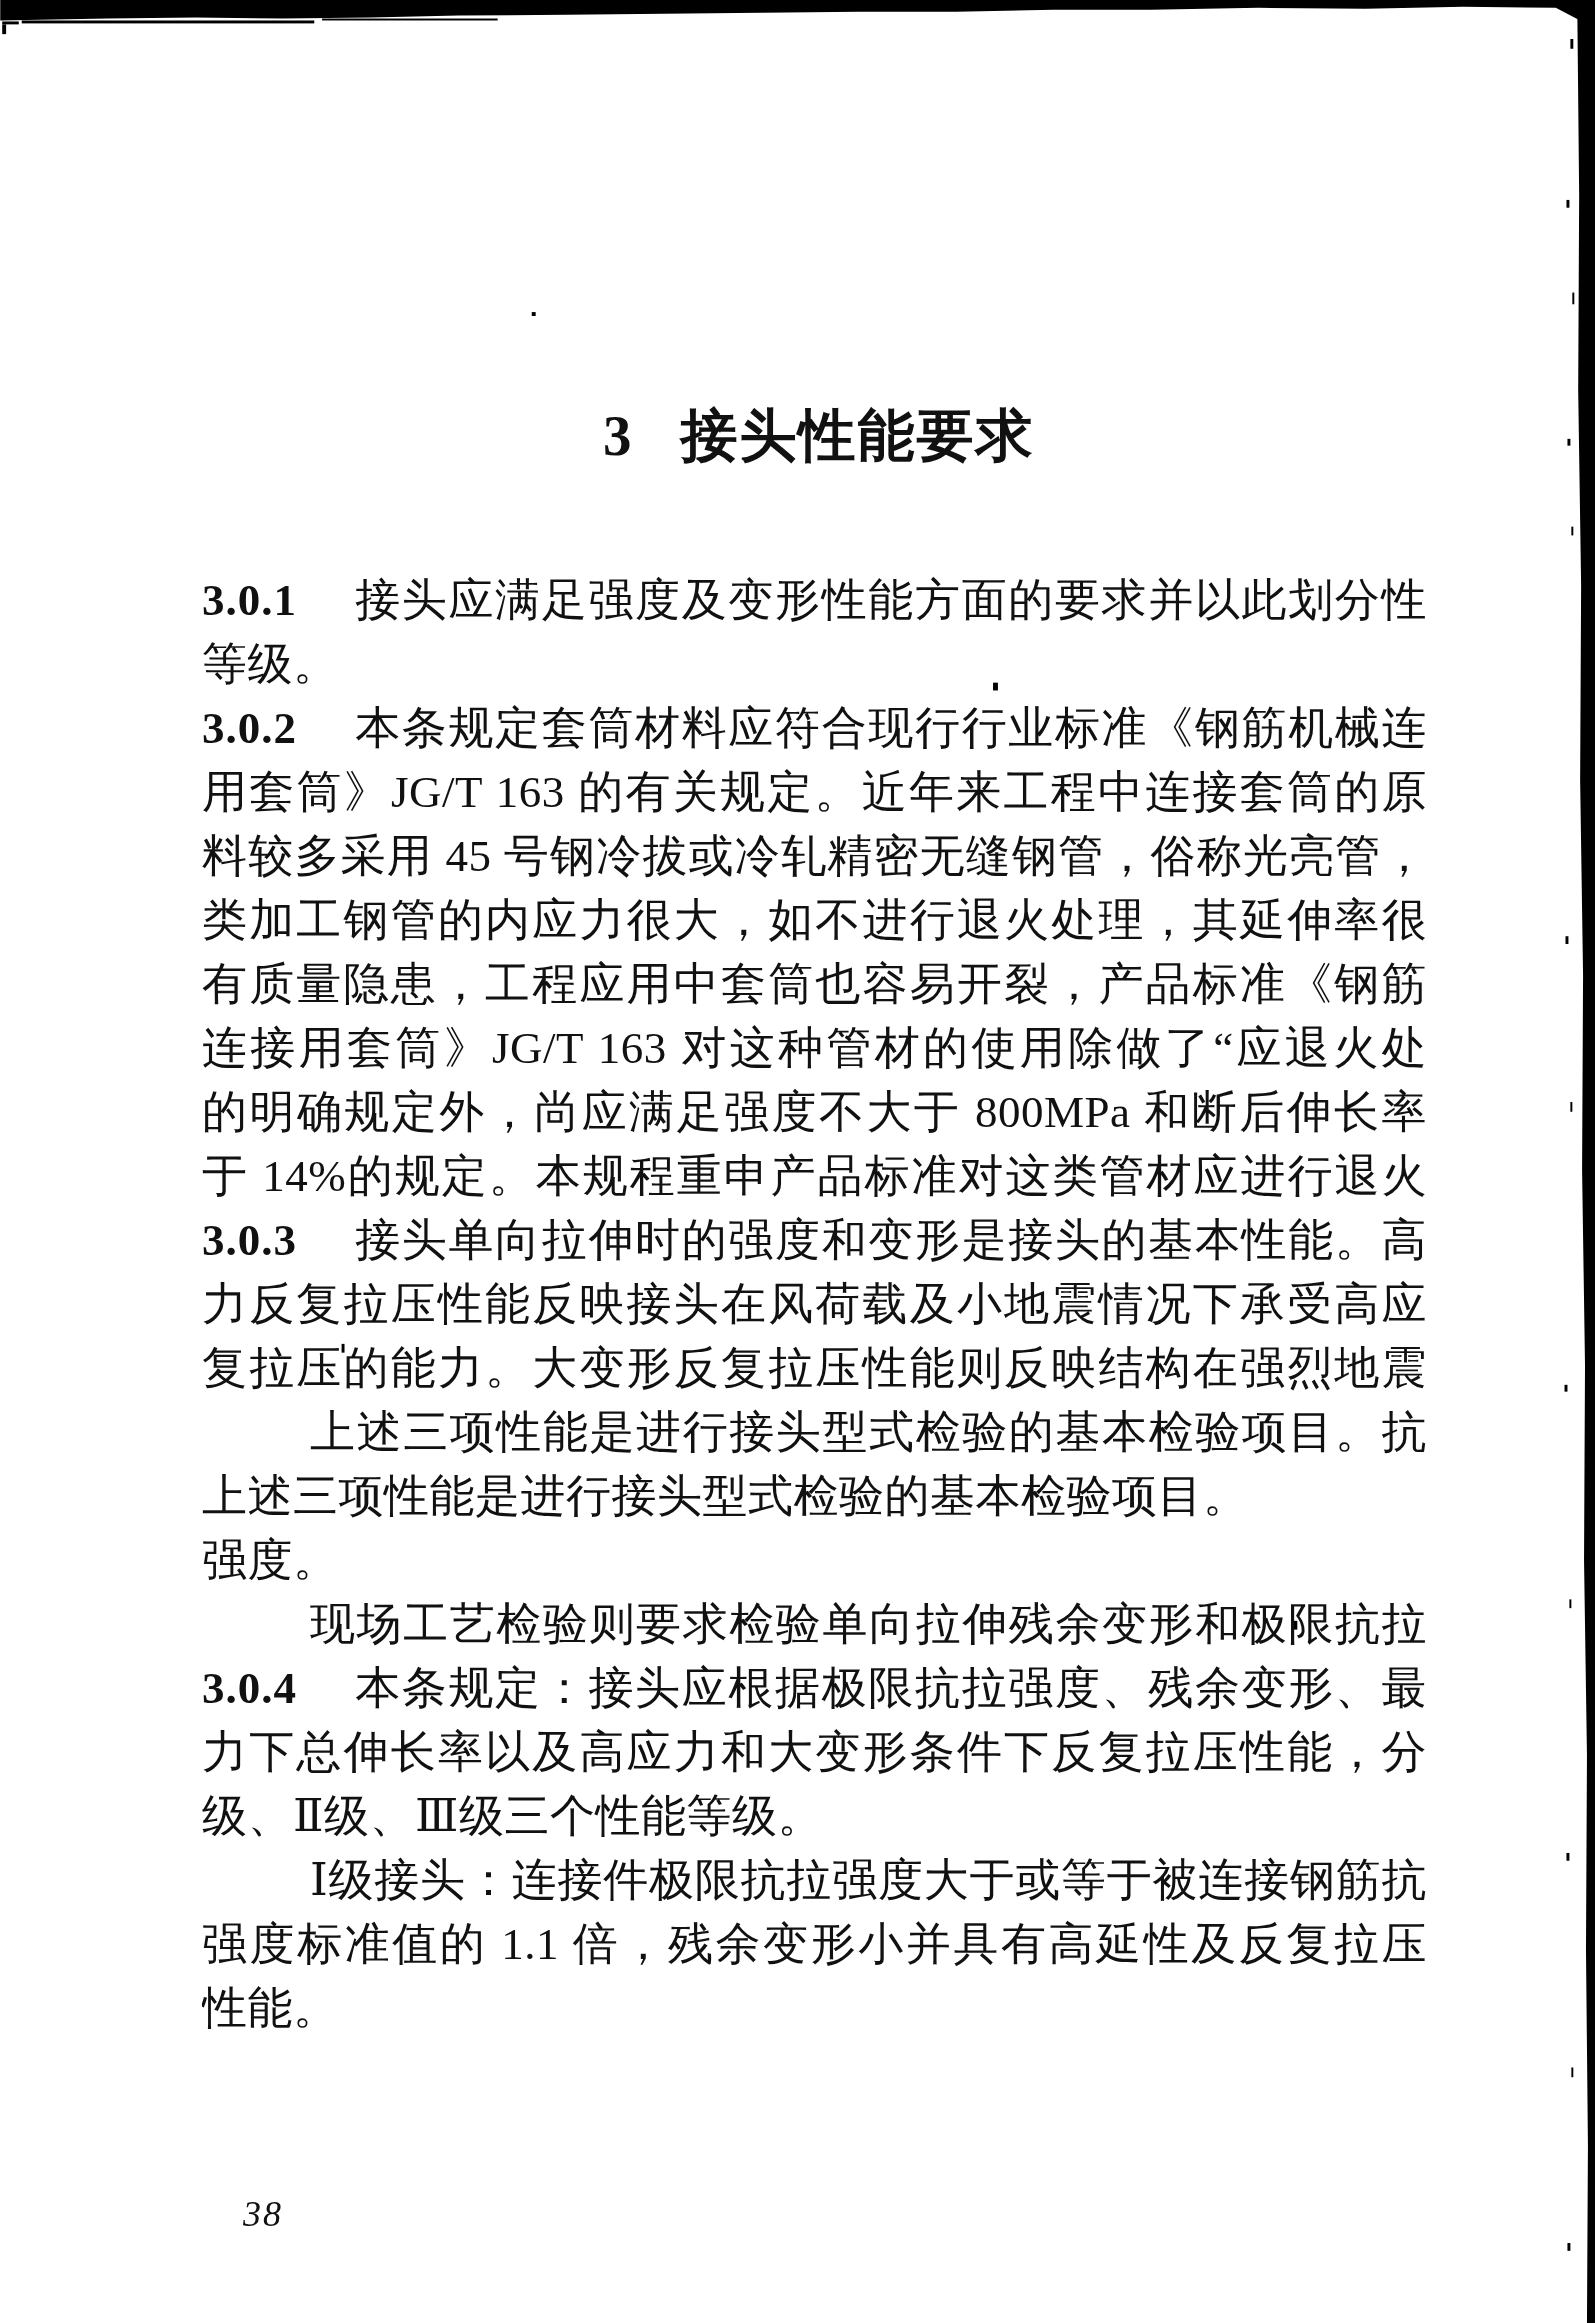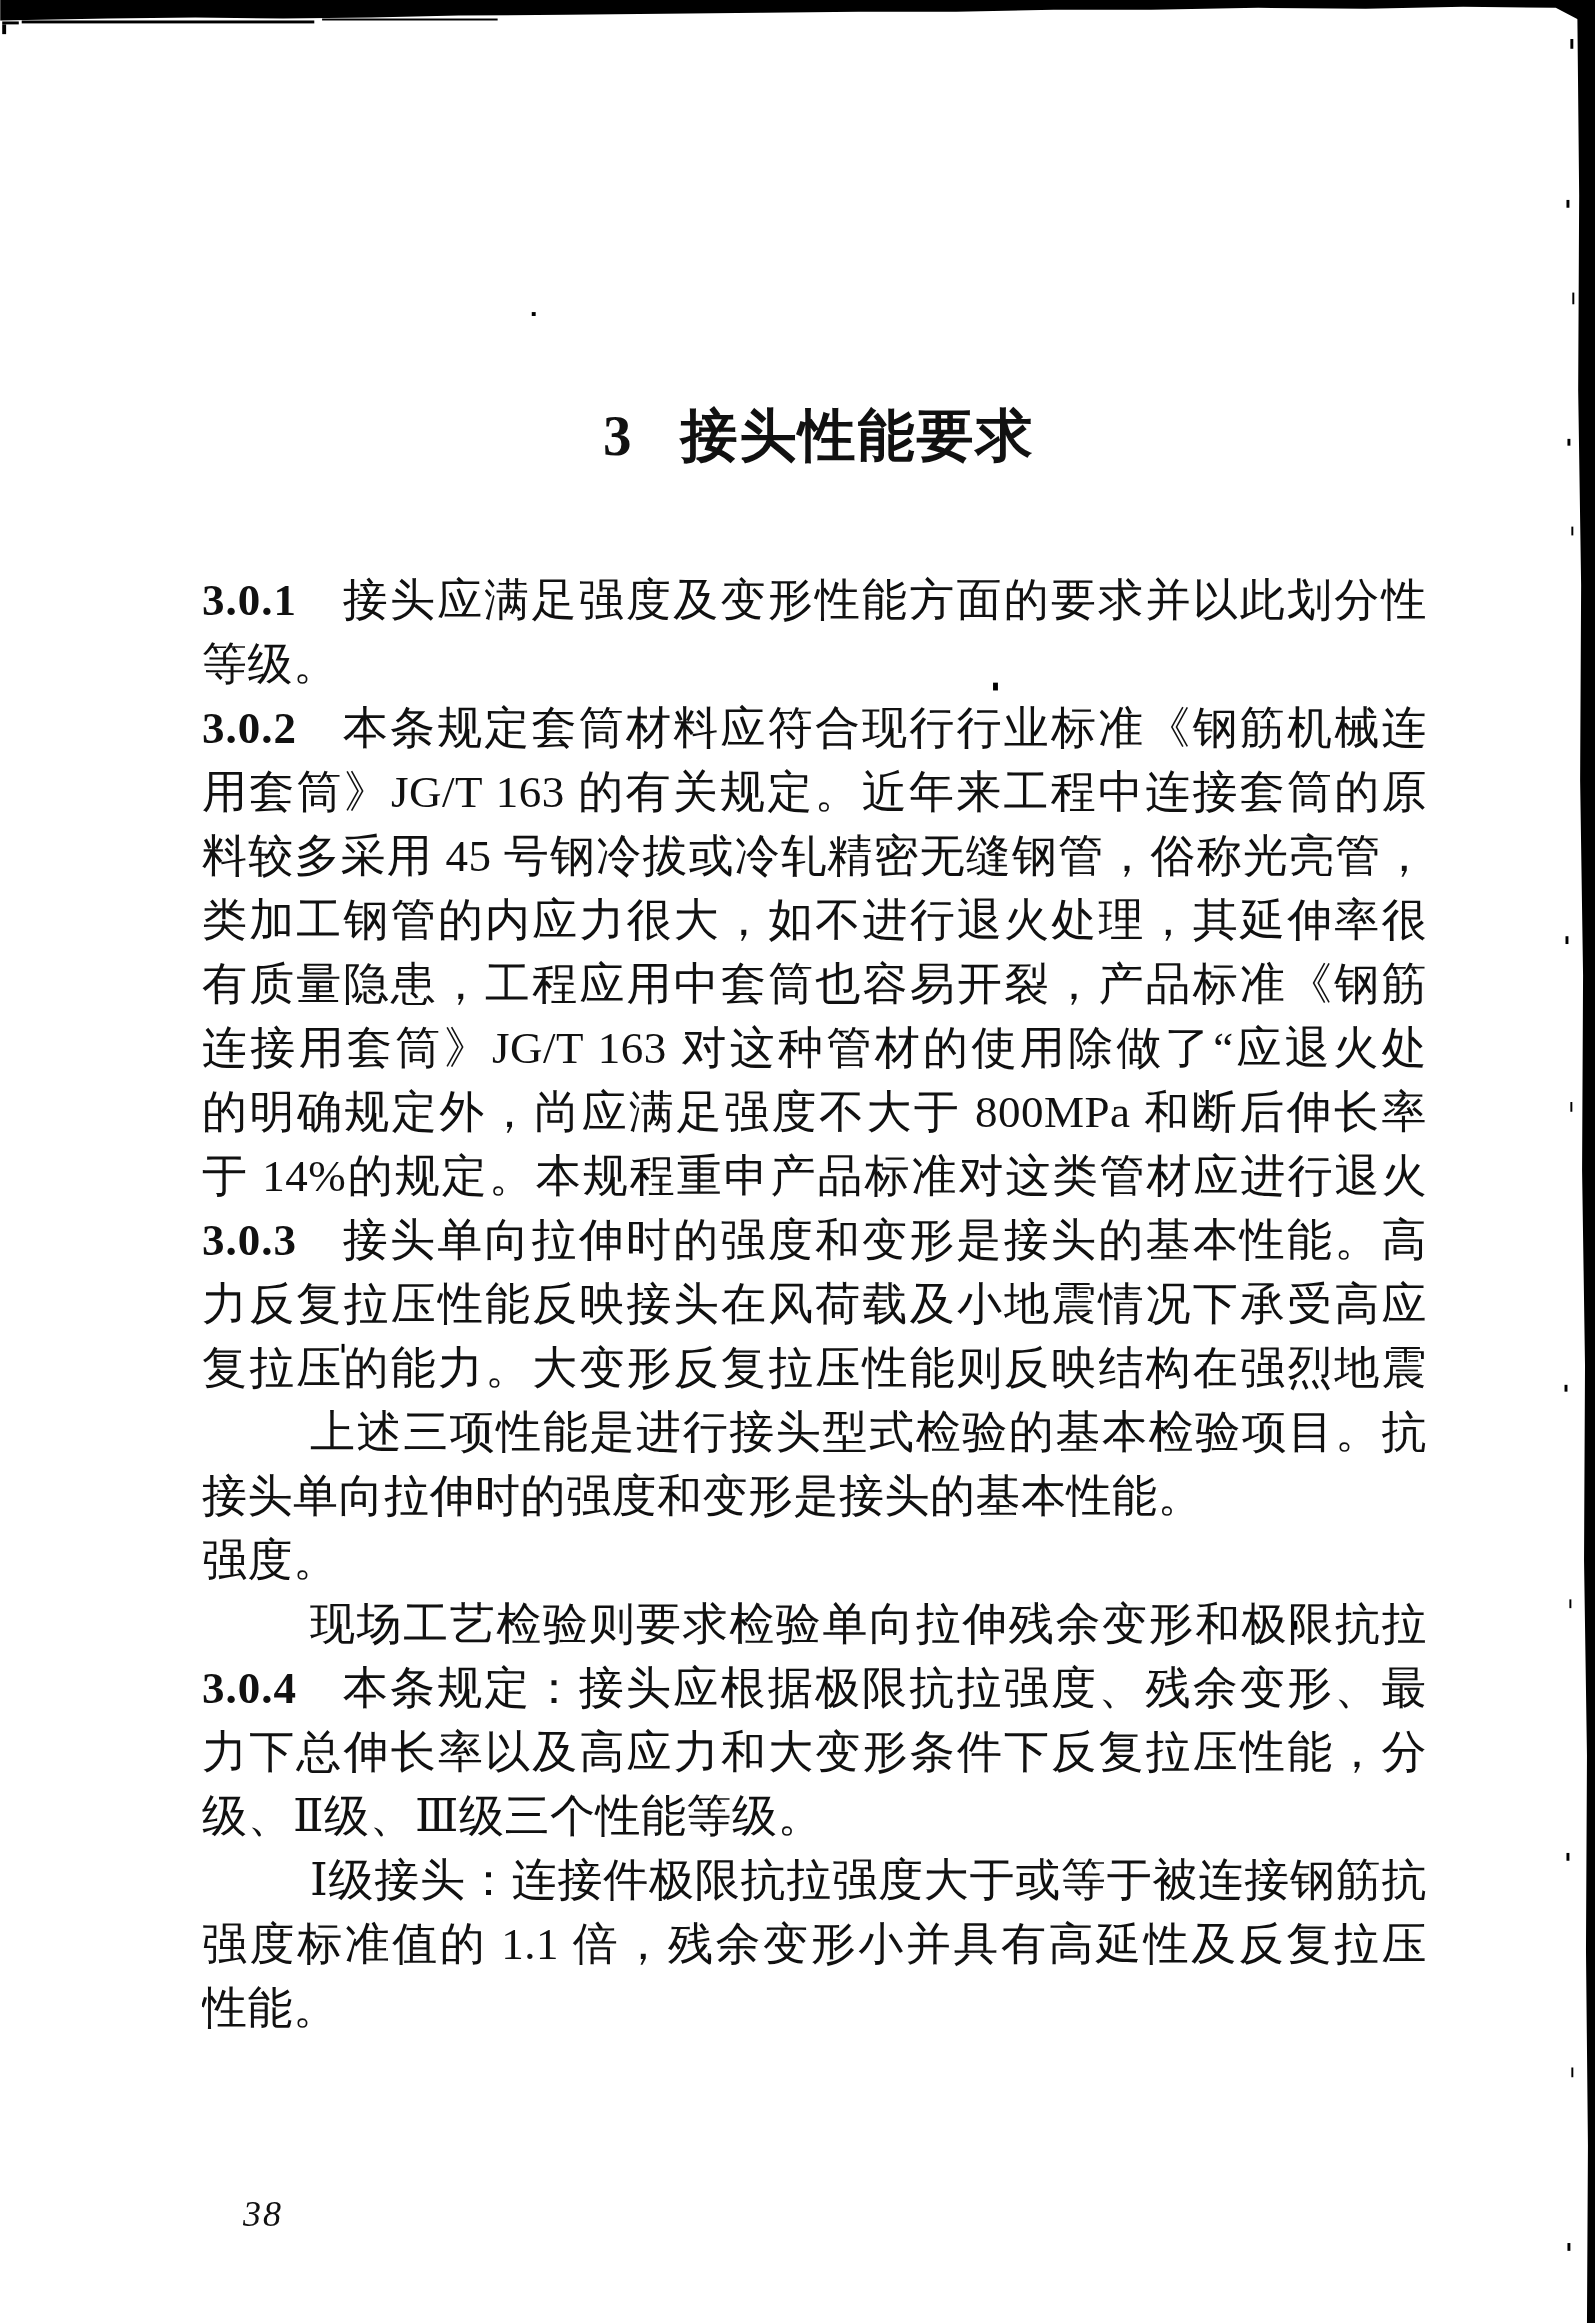--- a/index.html
+++ b/index.html
@@ -49,21 +49,21 @@
     letter-spacing: 0.5px;
   }
   .line.just {
     white-space: normal;
     text-align: justify;
     text-align-last: justify;
   }
   .line.ind { text-indent: 108px; }
   .clause-num {
     font-weight: bold;
-    margin-right: 44px;
+    margin-right: 57px;
     letter-spacing: 1px;
   }
   .page-number {
     position: absolute;
     left: 243px;
     top: 2185px;
     font-size: 36px;
     font-style: italic;
     line-height: 59px;
     letter-spacing: 2px;
@@ -123,21 +123,21 @@
       <div class="line just"><span>料较多采用 45 号钢冷拔或冷轧精密无缝钢管，俗称光亮管，这</span></div>
       <div class="line just"><span>类加工钢管的内应力很大，如不进行退火处理，其延伸率很低，</span></div>
       <div class="line just"><span>有质量隐患，工程应用中套筒也容易开裂，产品标准《钢筋机械</span></div>
       <div class="line just"><span>连接用套筒》JG/T 163 对这种管材的使用除做了“应退火处理”</span></div>
       <div class="line just"><span>的明确规定外，尚应满足强度不大于 800MPa 和断后伸长率不小</span></div>
       <div class="line just"><span>于 14%的规定。本规程重申产品标准对这类管材应进行退火处</span></div>
       <div class="line just"><span class="clause-num">3.0.3</span><span>接头单向拉伸时的强度和变形是接头的基本性能。高应</span></div>
       <div class="line just"><span>力反复拉压性能反映接头在风荷载及小地震情况下承受高应力反</span></div>
       <div class="line just"><span>复拉压的能力。大变形反复拉压性能则反映结构在强烈地震情况</span></div>
       <div class="line just ind"><span>上述三项性能是进行接头型式检验的基本检验项目。抗疲劳</span></div>
-      <div class="line"><span>接头单向拉伸时的强度和变形是接头的基本性能。</span></div>
+      <div class="line"><span>上述三项性能是进行接头型式检验的基本检验项目。</span></div>
       <div class="line"><span>强度。</span></div>
       <div class="line just ind"><span>现场工艺检验则要求检验单向拉伸残余变形和极限抗拉</span></div>
       <div class="line just"><span class="clause-num">3.0.4</span><span>本条规定：接头应根据极限抗拉强度、残余变形、最大</span></div>
       <div class="line just"><span>力下总伸长率以及高应力和大变形条件下反复拉压性能，分为Ⅰ</span></div>
       <div class="line"><span>级、Ⅱ级、Ⅲ级三个性能等级。</span></div>
       <div class="line just ind"><span>Ⅰ级接头：连接件极限抗拉强度大于或等于被连接钢筋抗拉</span></div>
       <div class="line just"><span>强度标准值的 1.1 倍，残余变形小并具有高延性及反复拉压</span></div>
       <div class="line"><span>性能。</span></div>
     </div>
 

